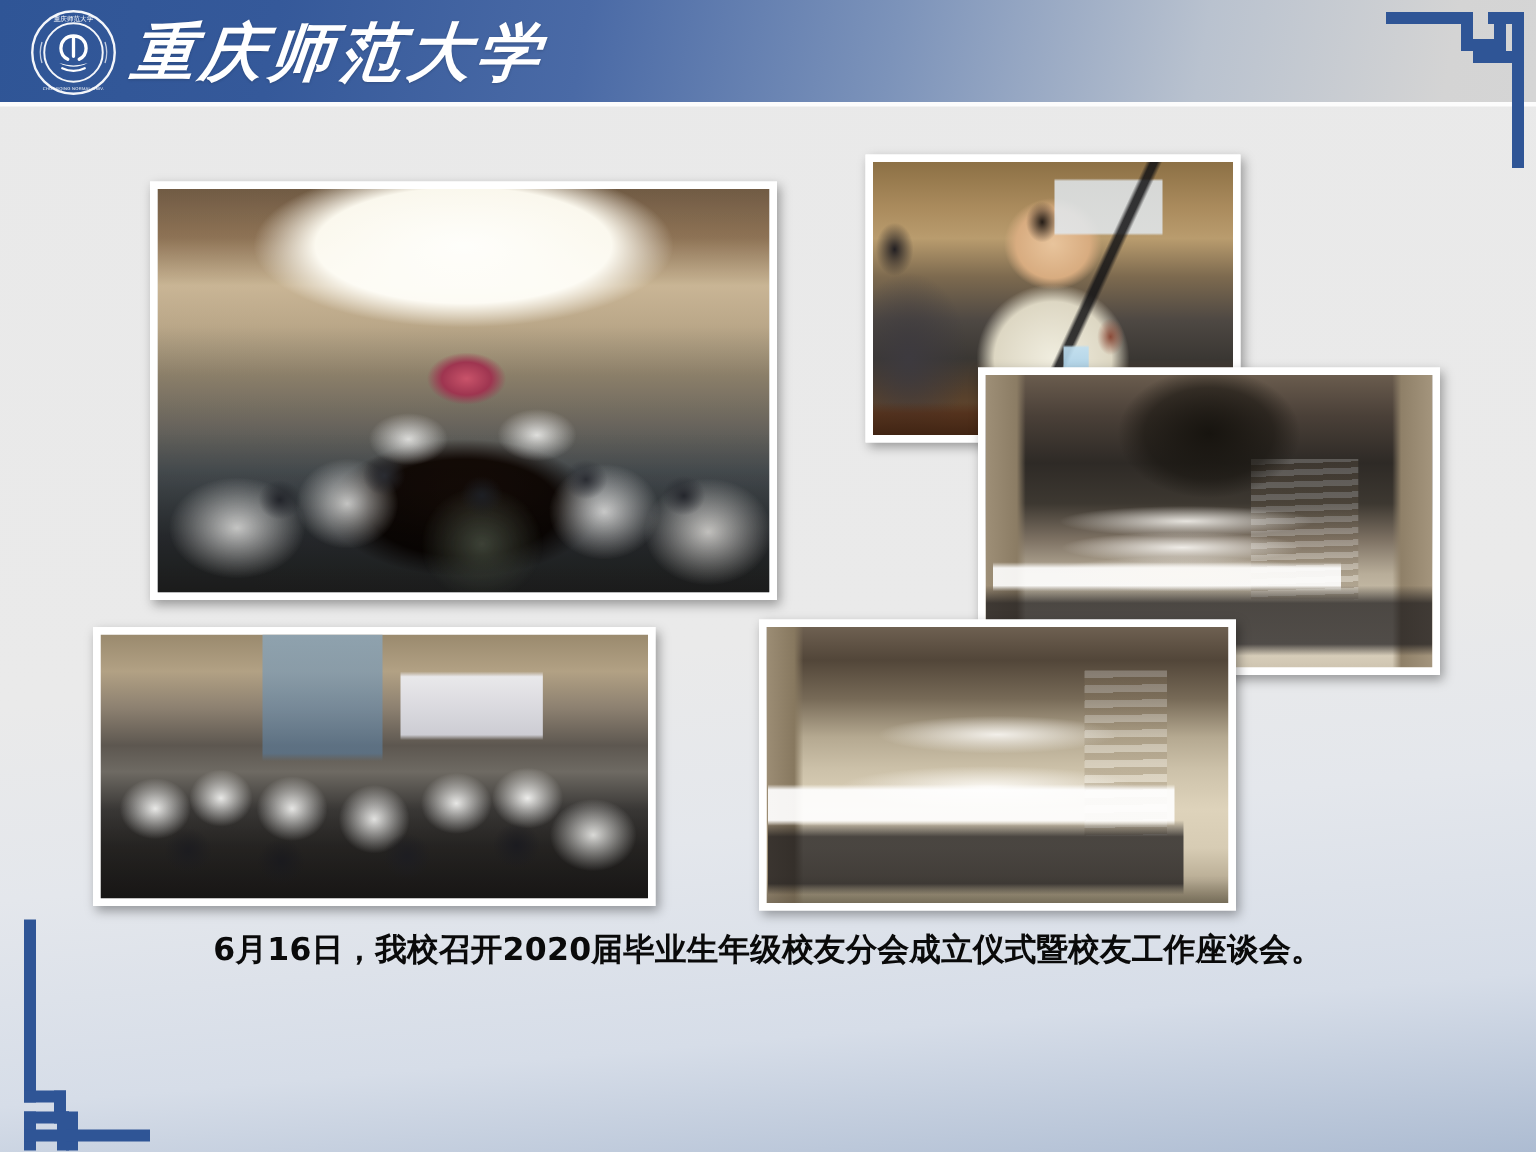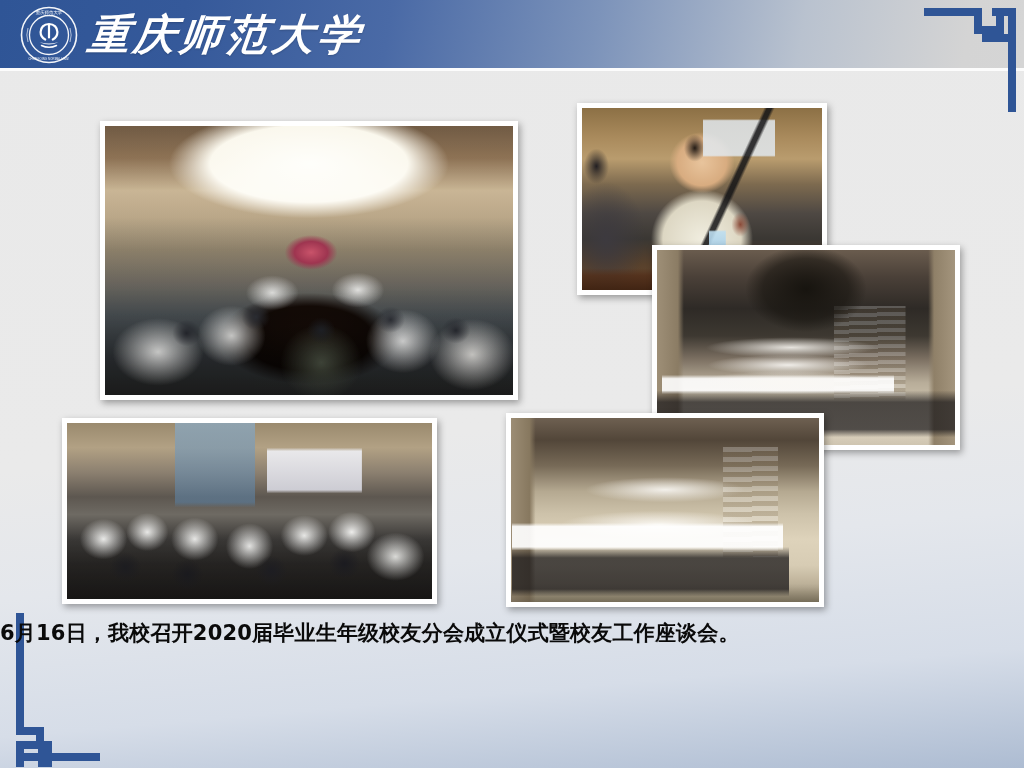--- a/index.html
+++ b/index.html
@@ -337,21 +337,21 @@
     background-size: 88% 100%, 90% 100%, auto;
     background-repeat: no-repeat;
   }
 
   
   .caption {
     position: absolute;
     left: 0;
     top: 619px;
     width: 1024px;
-    text-align: left;
+    text-align: center;
     color: #0a0a0a;
     font-family: "DejaVu Sans", "Liberation Sans", sans-serif;
     font-size: 21px;
     font-weight: 700;
     letter-spacing: .2px;
     white-space: nowrap;
   }
 </style>
 </head>
 <body>

